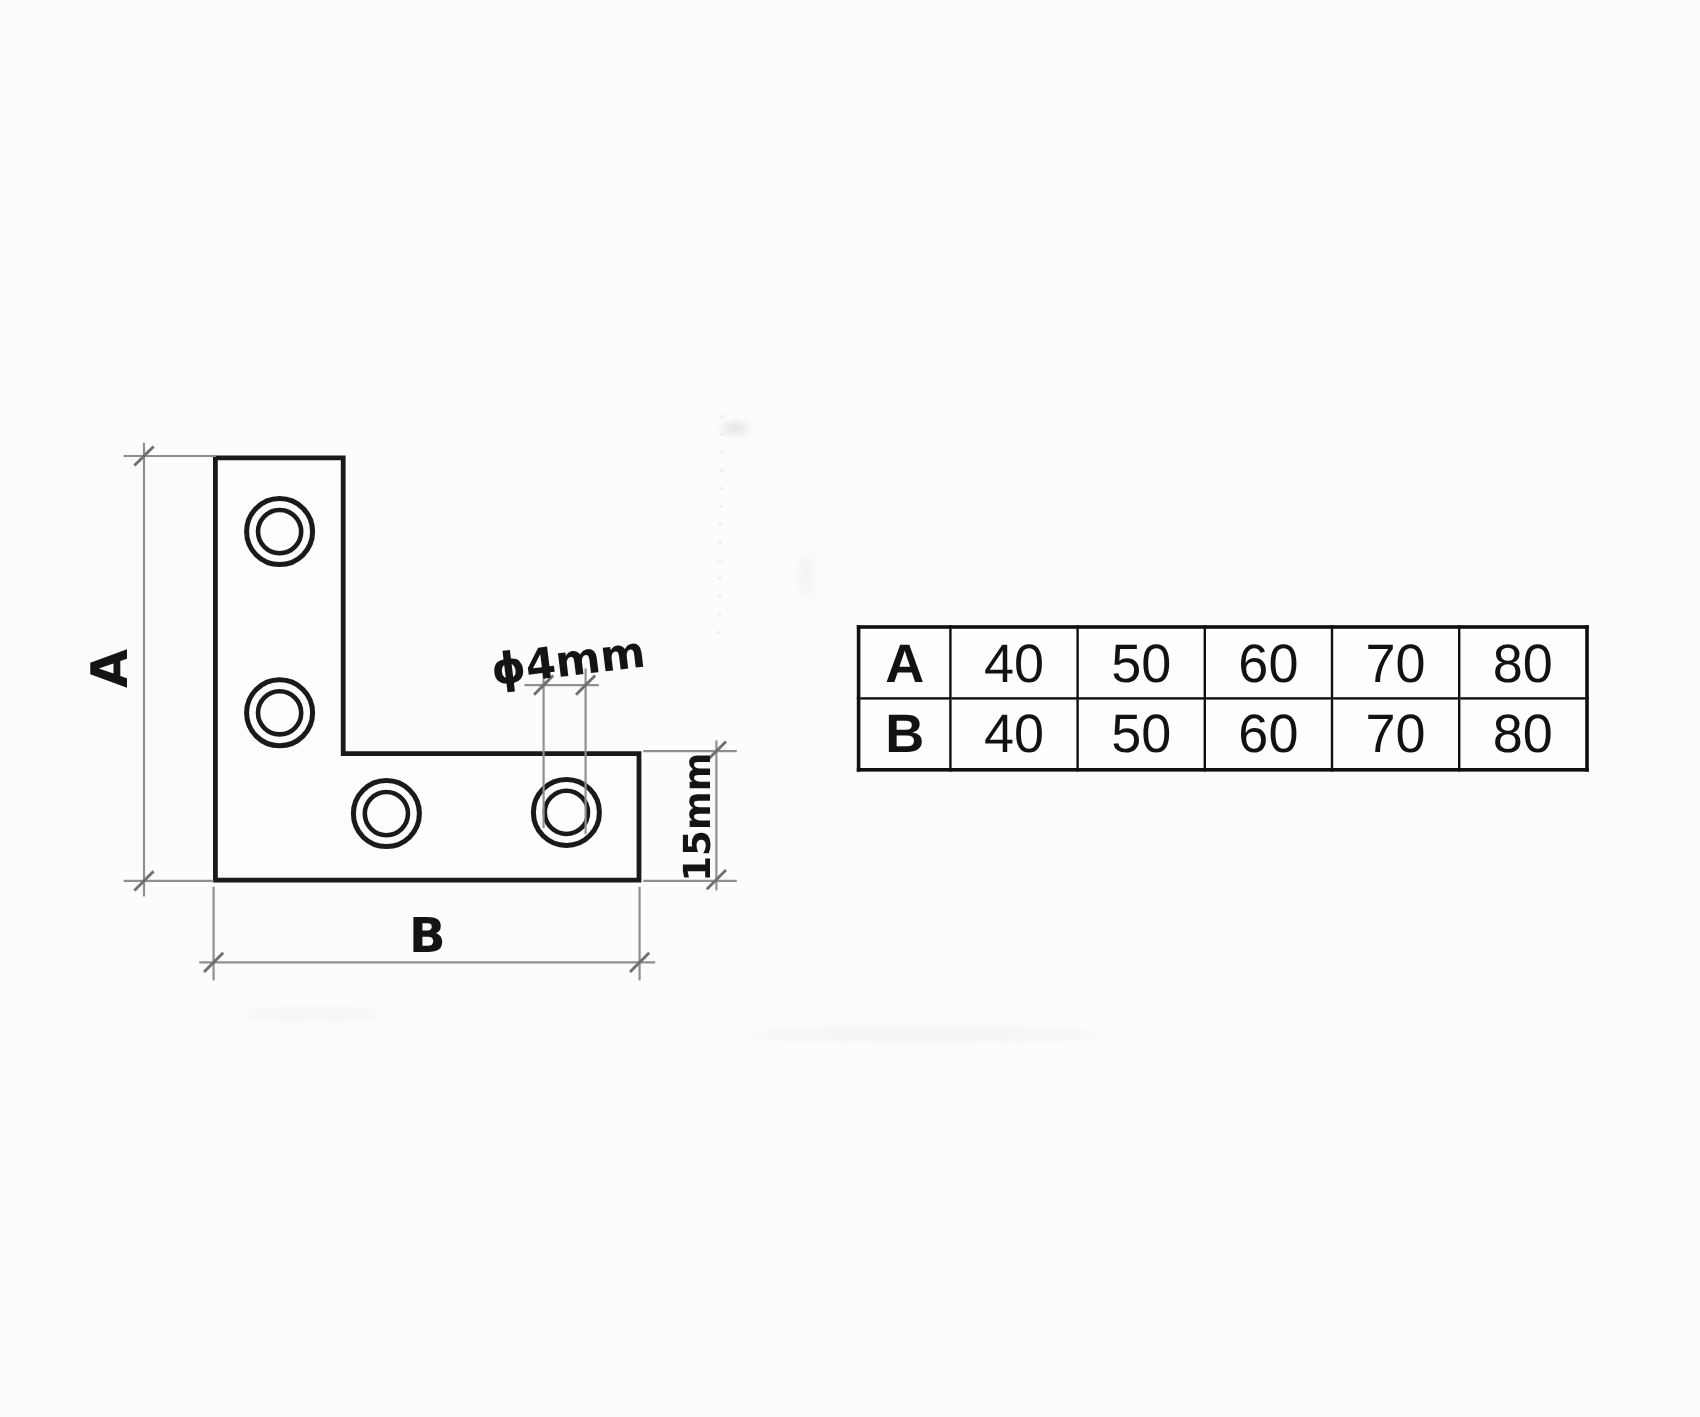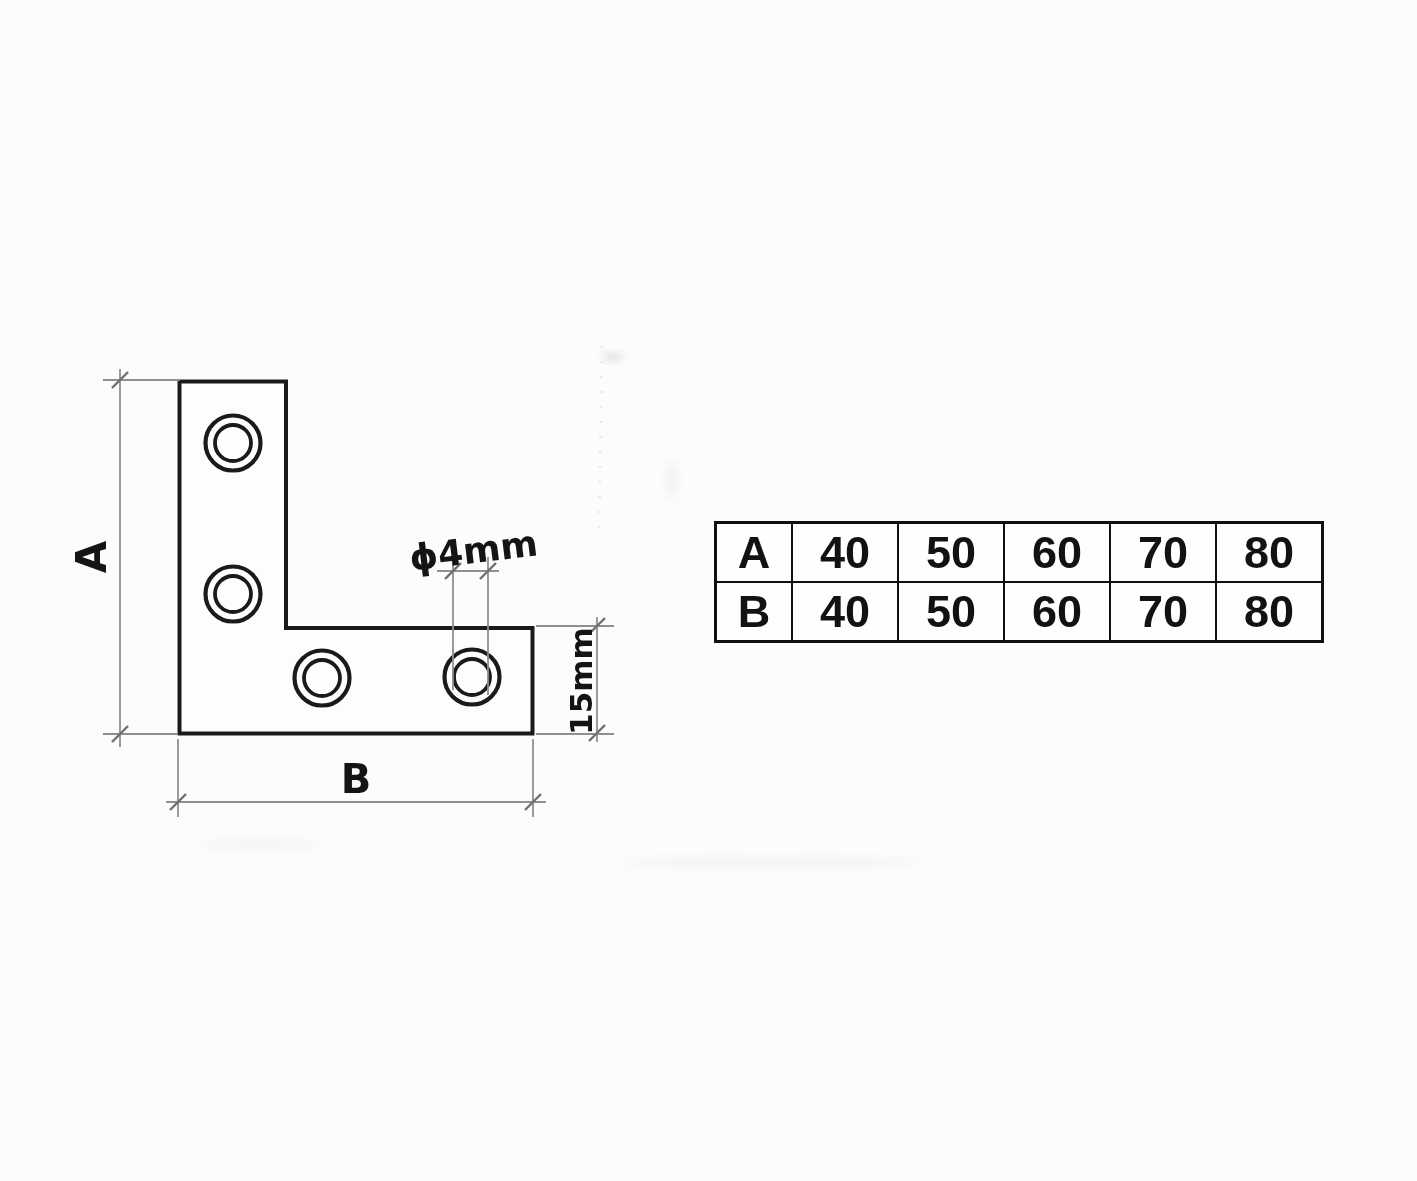--- a/index.html
+++ b/index.html
@@ -52,21 +52,21 @@
     line-height: 1;
   }
   table.dims {
     border: 3px solid #101010;
   }
   table.dims th {
     font-weight: bold;
     width: 74px;
   }
   table.dims td.val {
-    font-weight: bold;
+    font-weight: normal;
     width: 104px;
   }
 </style>
 </head>
 <body>
 
 <div class="page">
 
   <svg class="drawing-svg" viewBox="0 0 1417 1181" xmlns="http://www.w3.org/2000/svg">
 

